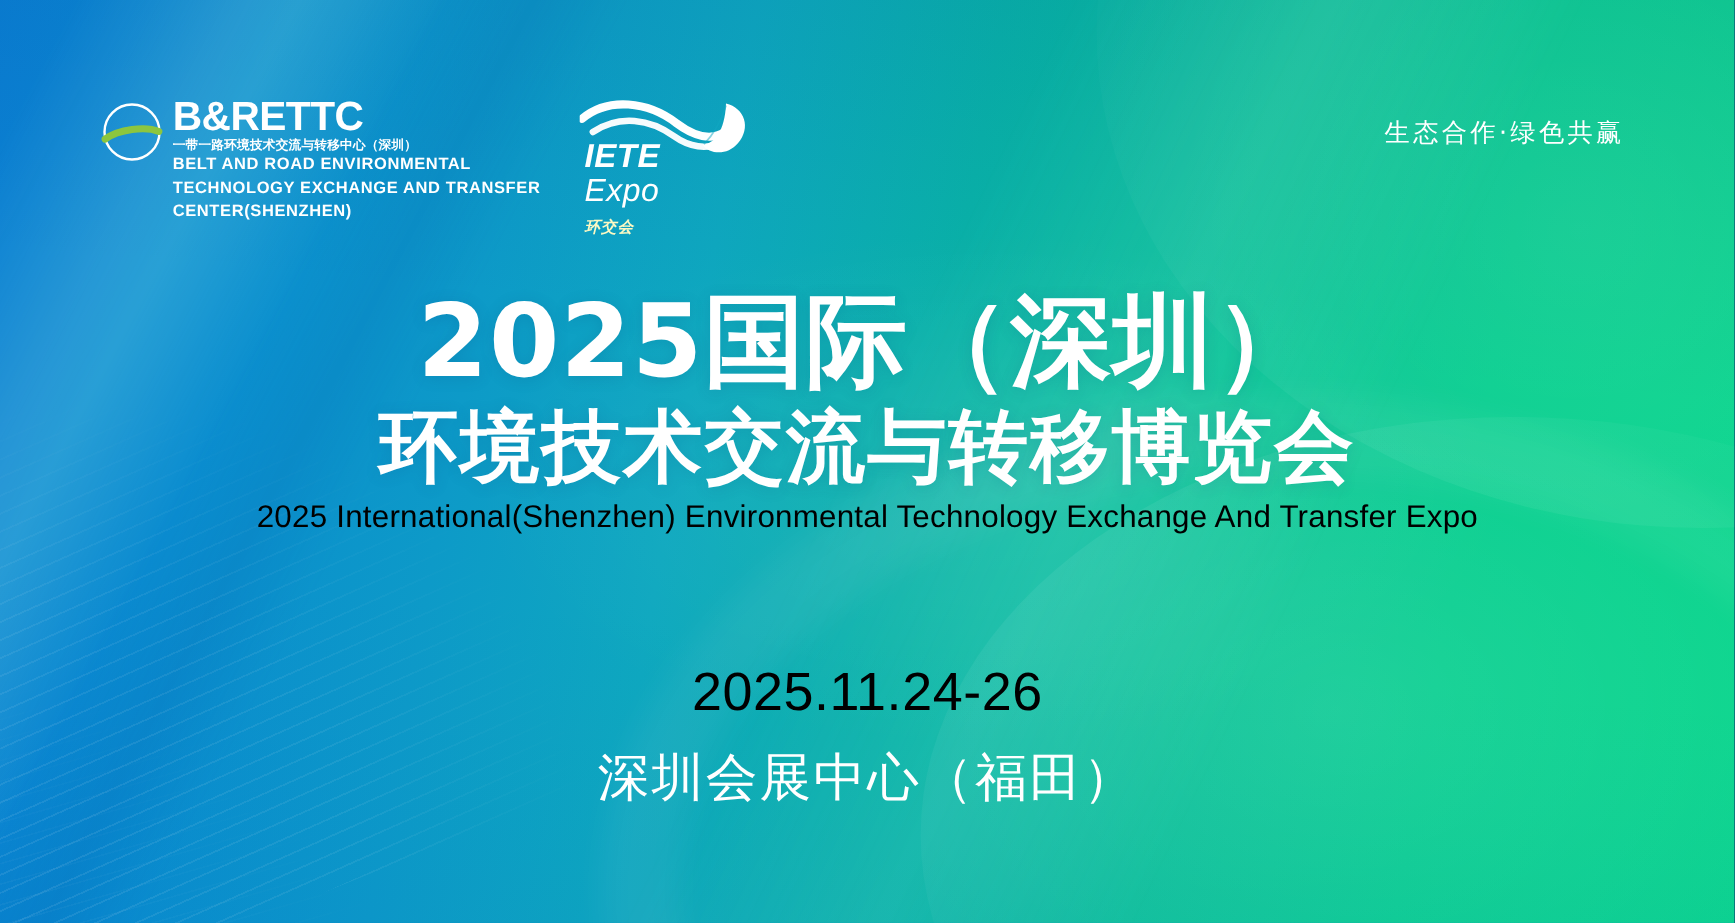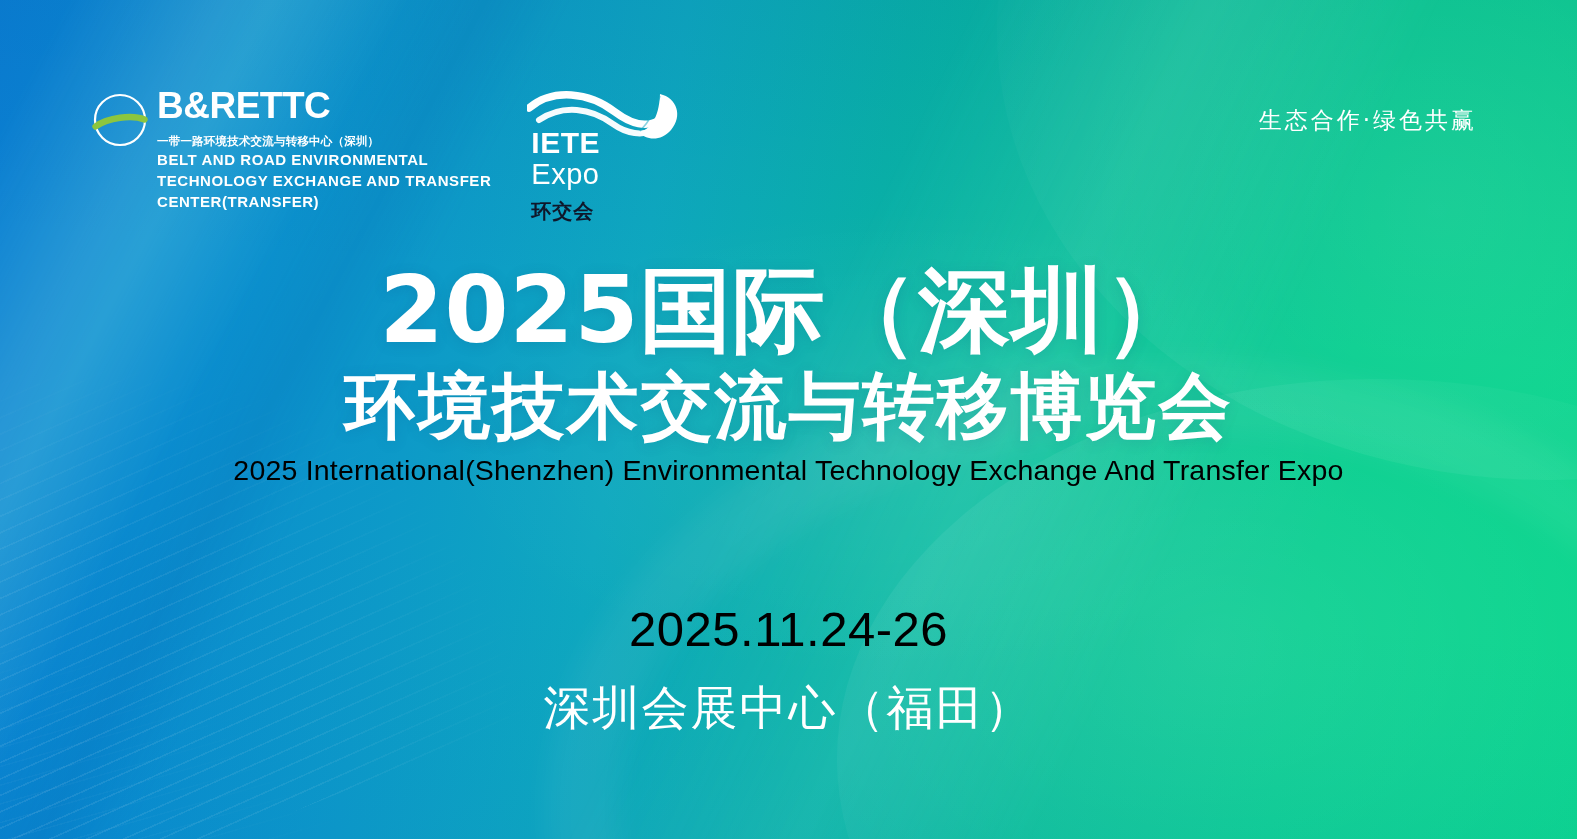--- a/index.html
+++ b/index.html
@@ -80,37 +80,37 @@
   .logo-row{position:absolute;left:92px;top:88px;display:flex;align-items:flex-start;gap:36px;}
   .brettc{display:flex;align-items:flex-start;gap:9px;}
   .brettc-mark{width:56px;height:56px;position:relative;flex:none;margin-top:4px;}
   .brettc-txt{display:flex;flex-direction:column;}
   .brettc-main{
     color:#ffffff;font-weight:bold;font-size:37px;letter-spacing:-0.5px;
     line-height:0.98;white-space:nowrap;font-family:"Liberation Sans",sans-serif;
   }
   .brettc-cn{
     color:#ffffff;font-size:11.5px;line-height:1.25;white-space:nowrap;
-    letter-spacing:0.2px;margin-top:10px;font-weight:bold;
+    letter-spacing:0.2px;margin-top:0;font-weight:bold;
     font-family:"DejaVu Sans",sans-serif;
   }
   .brettc-en{
     color:#ffffff;font-size:15px;line-height:1.35;font-weight:bold;
     letter-spacing:0.55px;white-space:nowrap;margin-top:1px;
     font-family:"Liberation Sans",sans-serif;
   }
-  .iete{position:relative;width:160px;height:104px;margin-top:2px;}
+  .iete{position:relative;width:160px;height:104px;margin-top:2px;font-style:italic;}
   .iete-svg{position:absolute;left:0;top:0;}
   .iete-txt{position:absolute;left:4px;top:38px;display:flex;flex-direction:column;}
   .iete-ab{color:#fff;font-weight:bold;font-size:30px;line-height:1;letter-spacing:0.5px;
     font-family:"Liberation Sans",sans-serif;}
   .iete-row{display:flex;align-items:baseline;gap:9px;margin-top:1px;flex-direction:column;}
   .iete-expo{color:#fff;font-size:29px;line-height:1.05;font-weight:300;letter-spacing:0.5px;
     font-family:"Liberation Sans",sans-serif;}
-  .iete-cn{color:#0f172a;font-size:20px;font-weight:bold;letter-spacing:1px;
+  .iete-cn{color:#fef9c3;font-size:14px;font-weight:bold;letter-spacing:1px;
     font-family:"DejaVu Sans",sans-serif;}
   
   .tagline{
     position:absolute;right:100px;top:105px;color:#ffffff;
     font-size:23px;letter-spacing:3px;white-space:nowrap;
     font-family:"DejaVu Sans",sans-serif;
   }
   
   .titles{position:absolute;left:0;right:0;top:262px;text-align:center;}
   .t1{
@@ -165,21 +165,21 @@
         <svg width="56" height="56" viewBox="0 0 56 56">
           <circle cx="28" cy="28" r="25" fill="none" stroke="#ffffff" stroke-width="2.2"></circle>
           <path d="M3.5 34.5 C16 25.5, 40 22.5, 52.5 27.5" fill="none" stroke="#8cc63f" stroke-width="6.4" stroke-linecap="round"></path>
         </svg>
       </div>
       <div class="brettc-txt">
         <div class="brettc-main">B&amp;RETTC</div>
         <div class="brettc-cn">一带一路环境技术交流与转移中心（深圳）</div>
         <div class="brettc-en">BELT AND ROAD ENVIRONMENTAL</div>
         <div class="brettc-en">TECHNOLOGY EXCHANGE AND TRANSFER</div>
-        <div class="brettc-en">CENTER(TRANSFER)</div>
+        <div class="brettc-en">CENTER(SHENZHEN)</div>
       </div>
     </div>
 
     <div class="iete">
       <svg class="iete-svg" width="160" height="64" viewBox="0 0 160 64">
         <path d="M2 18 C26 -2, 62 2, 88 22 C104 34, 120 38, 132 30" fill="none" stroke="#ffffff" stroke-width="7.5" stroke-linecap="round"></path>
         <path d="M12 30 C36 14, 64 18, 86 34 C100 44, 116 46, 126 40" fill="none" stroke="#ffffff" stroke-width="6" stroke-linecap="round" opacity="0.96"></path>
         <path d="M133 4 C150 8, 156 26, 144 40 C134 52, 118 50, 112 42 C122 40, 132 30, 133 4 Z" fill="#ffffff"></path>
         <path d="M133 6 C128 22, 120 34, 113 41" fill="none" stroke="#12a7c4" stroke-width="1.6" opacity="0.5"></path>
       </svg>

